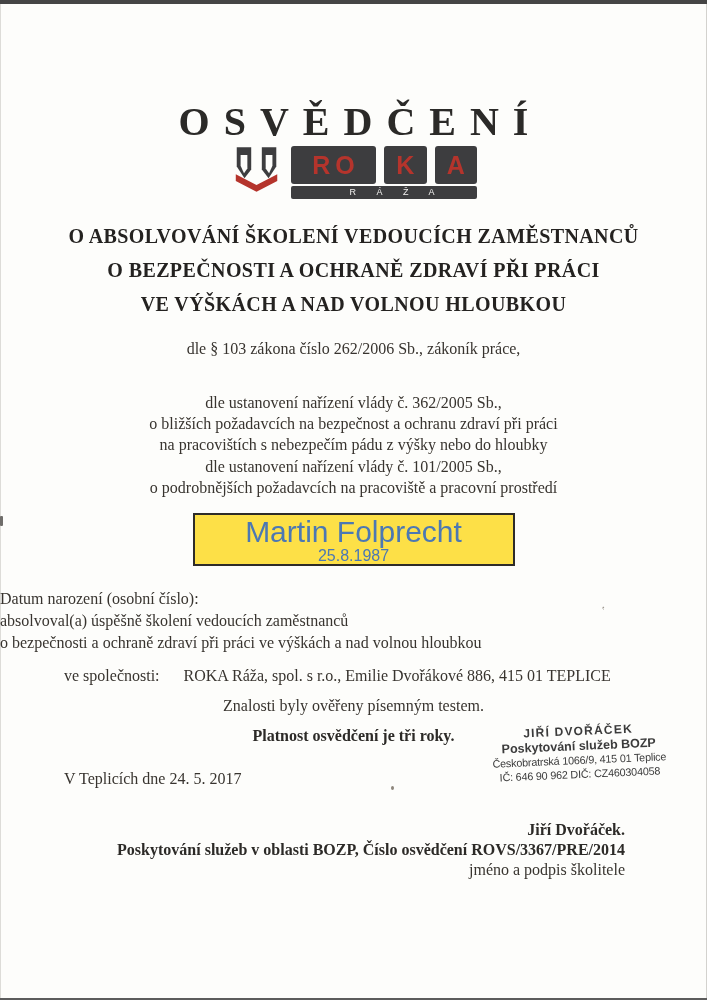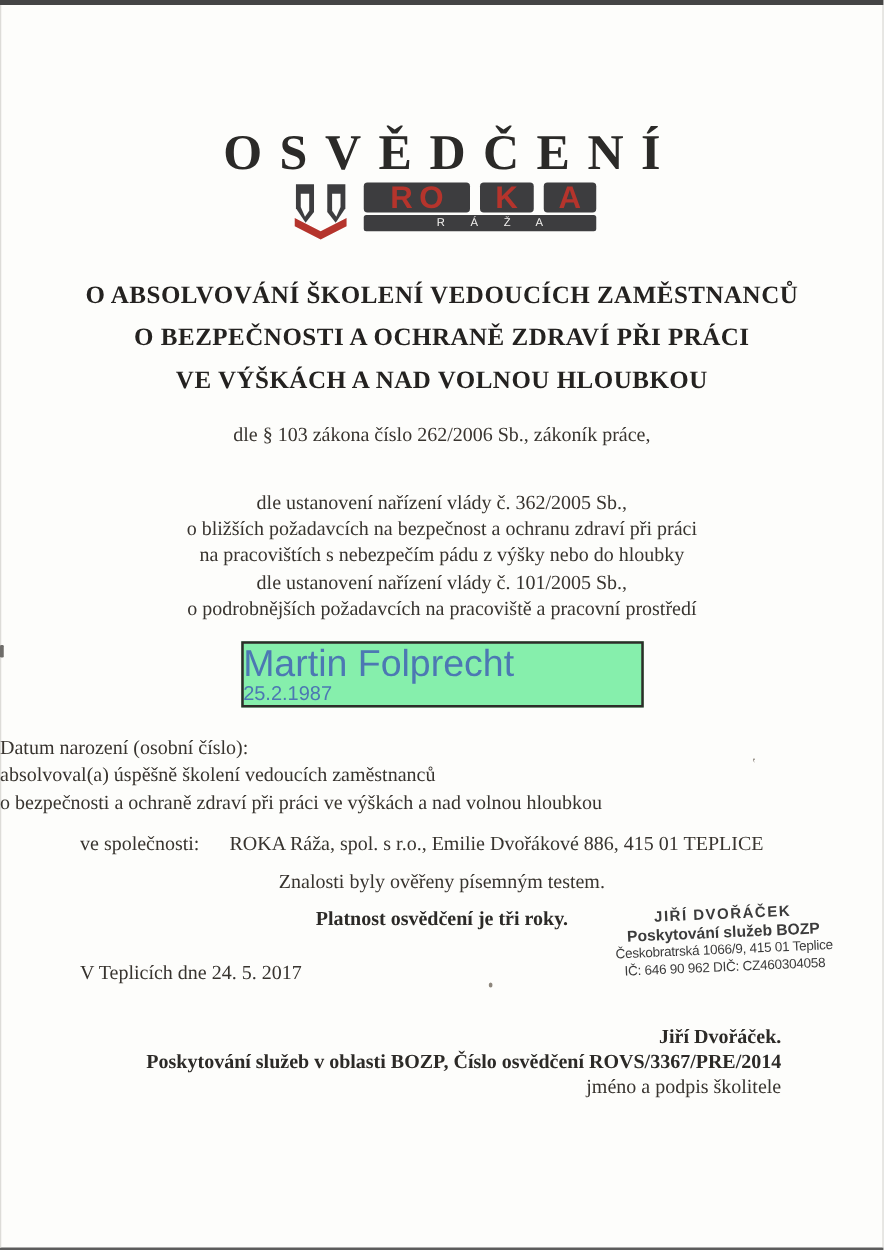--- a/index.html
+++ b/index.html
@@ -30,21 +30,21 @@
     font-size: 40px; font-weight: bold;
     letter-spacing: 14px; text-indent: 14px;
     color: #2b2a28;
   }
 
   
   .logo { position: absolute; top: 146px; left: 0; right: 0;
           display: flex; justify-content: center; align-items: flex-start; gap: 7px; }
   .logo-icon { width: 54px; height: 47px; }
   .logo-text { display: flex; flex-direction: column; width: 186px; }
-  .logo-tiles { display: flex; gap: 8px; height: 24px; border-radius: 12px; }
+  .logo-tiles { display: flex; gap: 8px; height: 38px; border-radius: 12px; }
   .logo-tile {
     background: #3d3d3f; border-radius: 3px;
     color: #b5342c; font-family: "Liberation Sans", sans-serif;
     font-weight: bold; font-size: 25px; line-height: 29px;
     letter-spacing: 5px; text-indent: 5px;
     display: flex; align-items: center; justify-content: center;
     flex: 1;
   }
   .logo-tile.wide { flex: 2; }
   .logo-bar {
@@ -63,22 +63,22 @@
 
   .para { position: absolute; left: 0; right: 0; text-align: center;
           font-size: 16px; line-height: 21px; }
   .para-1 { top: 338px; }
   .para-2 { top: 392px; }
   .para-3 { top: 456px; }
 
   .name-box {
     position: absolute; top: 513px; left: 50%; transform: translateX(-50%);
     width: 322px; height: 53px;
-    border: 2px solid #2e2c29; background: #86efac;
-    text-align: left;
+    border: 2px solid #2e2c29; background: #fde047;
+    text-align: center;
   }
   .name-value {
     font-family: "Liberation Sans", sans-serif;
     font-size: 30px; line-height: 33px; color: #4c78b3;
   }
   .birth-value {
     font-family: "Liberation Sans", sans-serif;
     font-size: 16px; line-height: 16px; color: #4c78b3;
   }
   .birth-label {
@@ -164,21 +164,21 @@
     <div>na pracovištích s nebezpečím pádu z výšky nebo do hloubky</div>
   </div>
 
   <div class="para para-3">
     <div>dle ustanovení nařízení vlády č. 101/2005 Sb.,</div>
     <div>o podrobnějších požadavcích na pracoviště a pracovní prostředí</div>
   </div>
 
   <div class="name-box">
     <div class="name-value">Martin Folprecht</div>
-    <div class="birth-value">25.2.1987</div>
+    <div class="birth-value">25.8.1987</div>
   </div>
   <div class="birth-label">Datum narození (osobní číslo):</div>
 
   <div class="completion">
     <div>absolvoval(a) úspěšně školení vedoucích zaměstnanců</div>
     <div>o bezpečnosti a ochraně zdraví při práci ve výškách a nad volnou hloubkou</div>
   </div>
 
   <div class="company">
     <span>ve společnosti:</span>

